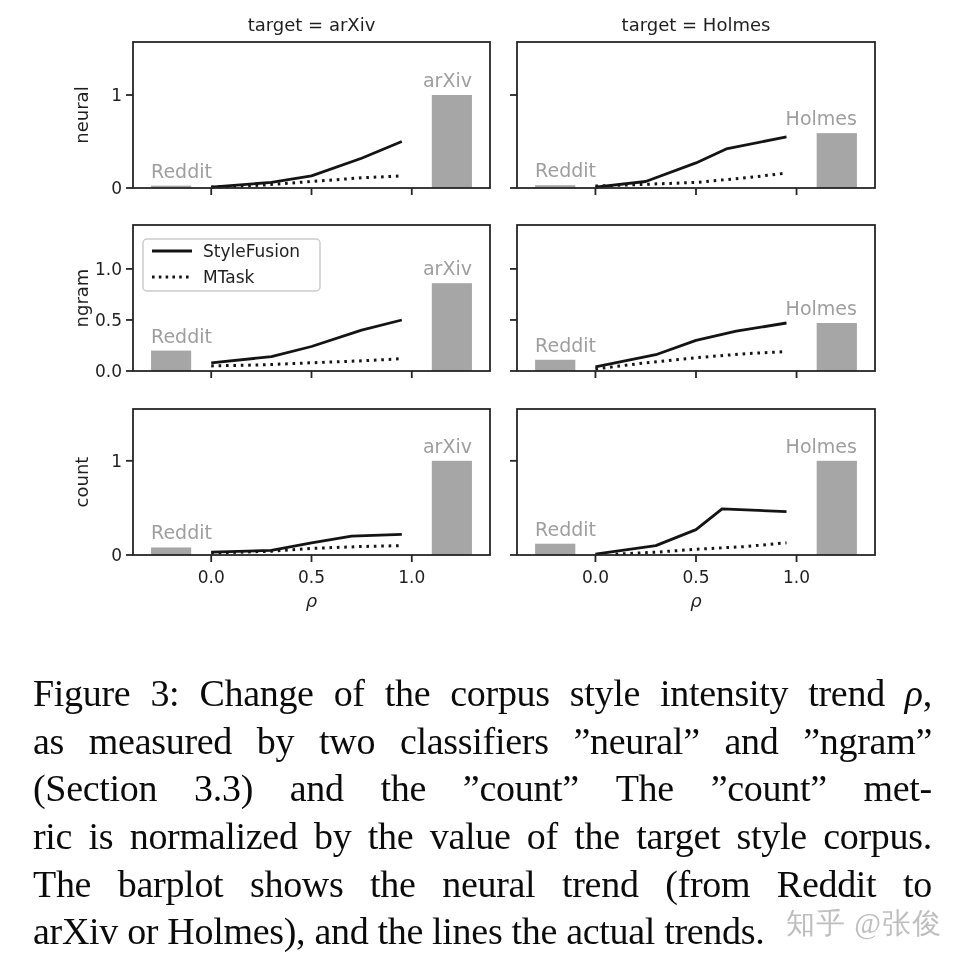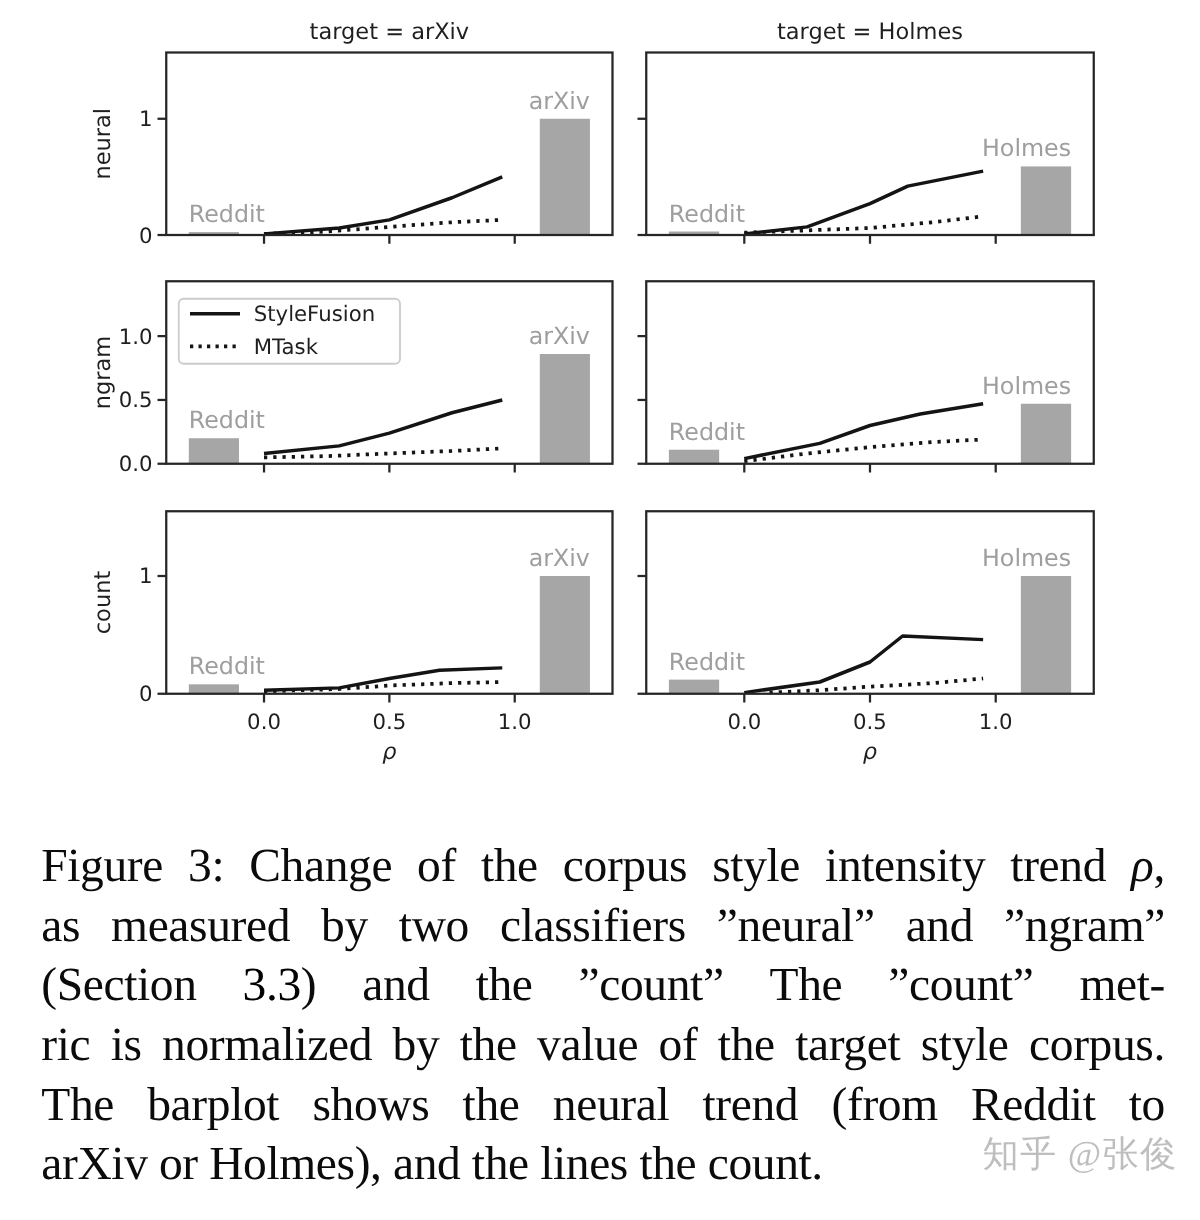--- a/index.html
+++ b/index.html
@@ -197,19 +197,20 @@
       <span class="w"><span>to</span></span>
     </div>
     <div class="cap-line last">
       <span class="w"><span>arXiv</span></span>
       <span class="w"><span>or</span></span>
       <span class="w"><span>Holmes),</span></span>
       <span class="w"><span>and</span></span>
       <span class="w"><span>the</span></span>
       <span class="w"><span>lines</span></span>
       <span class="w"><span>the</span></span>
-      <span class="w"><span>count.</span></span>
+      <span class="w"><span>actual</span></span>
+      <span class="w"><span>trends.</span></span>
     </div>
   </div>
 
 <div class="watermark">
   <span>知乎 @张俊</span>
 </div>
 
 </body></html>

